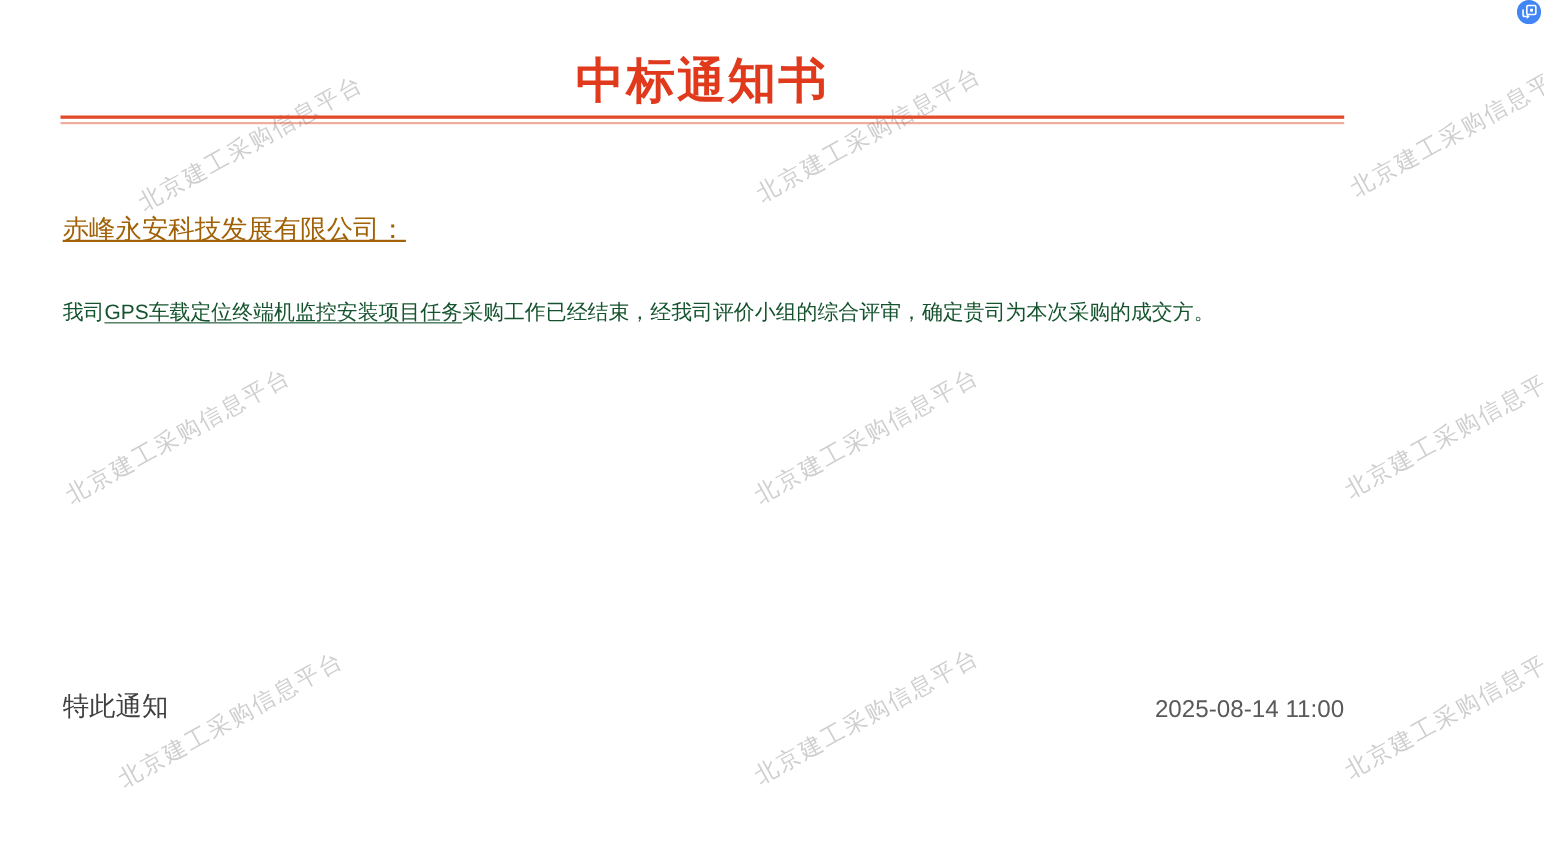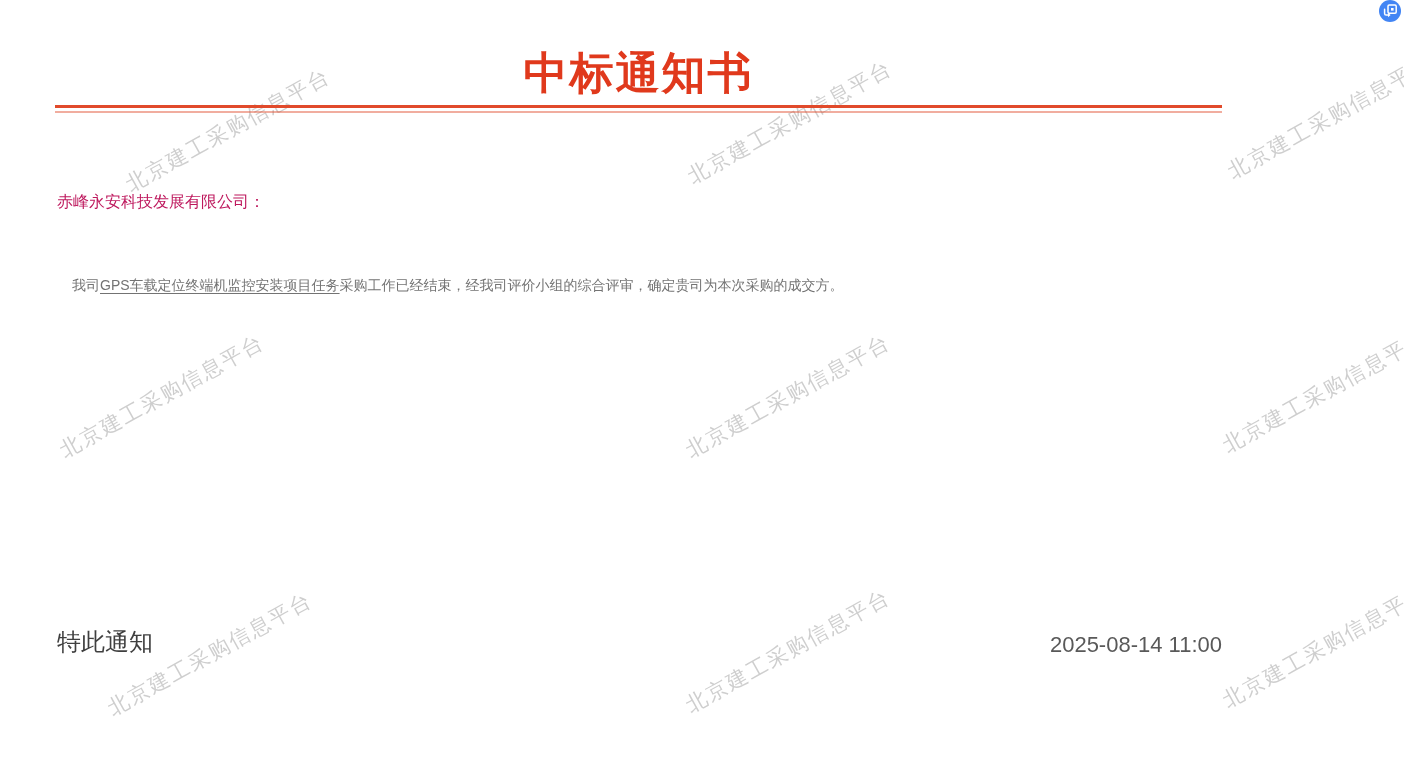--- a/index.html
+++ b/index.html
@@ -21,25 +21,25 @@
   .doc-title{
     position:absolute;top:44px;left:55px;width:1167px;
     margin:0;text-align:center;
     font-size:44px;font-weight:bold;letter-spacing:2px;color:#e0391c;
   }
   .divider{position:absolute;left:55px;top:105px;width:1167px;}
   .divider .line-thick{height:0;border-top:3.5px solid #e14a2b;}
   .divider .line-thin{height:0;border-top:2px solid rgba(225,74,43,.45);margin-top:3px;}
   .recipient{
     position:absolute;left:57px;top:192px;margin:0;
-    font-size:16px;color:#be185d;
+    font-size:24px;color:#a16207;text-decoration:underline;
   }
   .para{
-    position:absolute;left:72px;margin:0;
-    font-size:14px;line-height:34px;color:#737373;
+    position:absolute;left:57px;margin:0;
+    font-size:19px;line-height:34px;color:#14532d;
   }
   .para-1{top:268px;width:1148px;}
   .para-2{top:366px;width:1158px;text-indent:2em;}
   .para u{text-underline-offset:3px;}
   .closing{
     position:absolute;left:57px;top:626px;margin:0;
     font-size:24px;color:#3f3f3f;
   }
   .datetime{
     position:absolute;right:182px;top:632px;margin:0;

